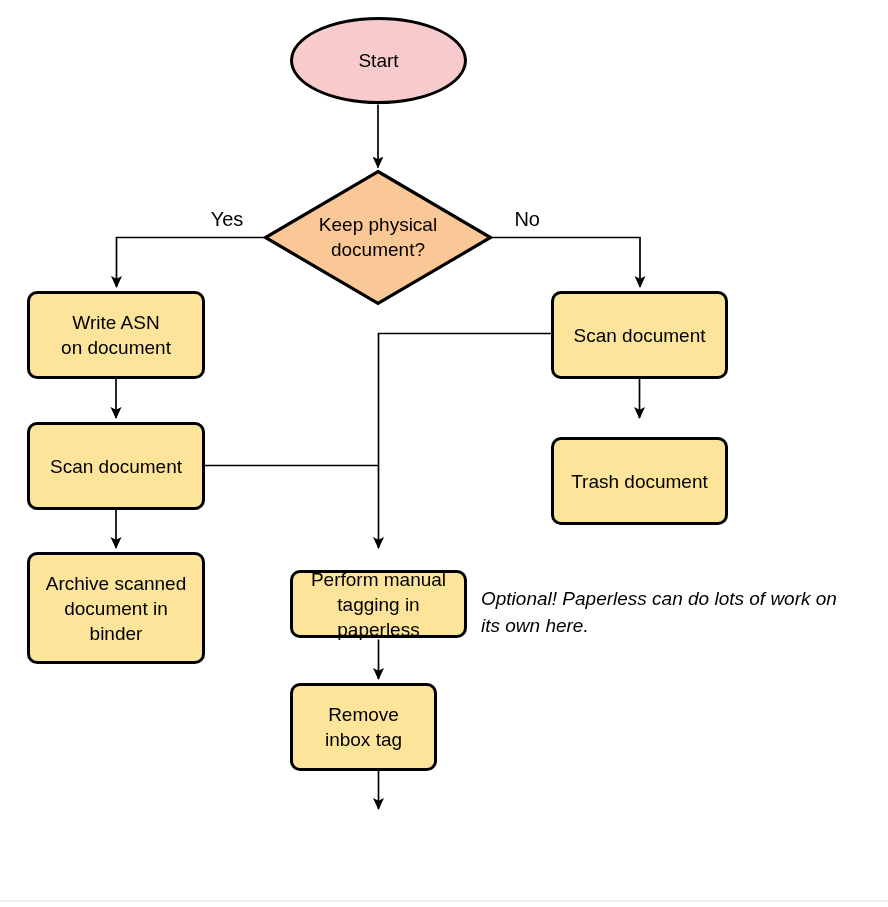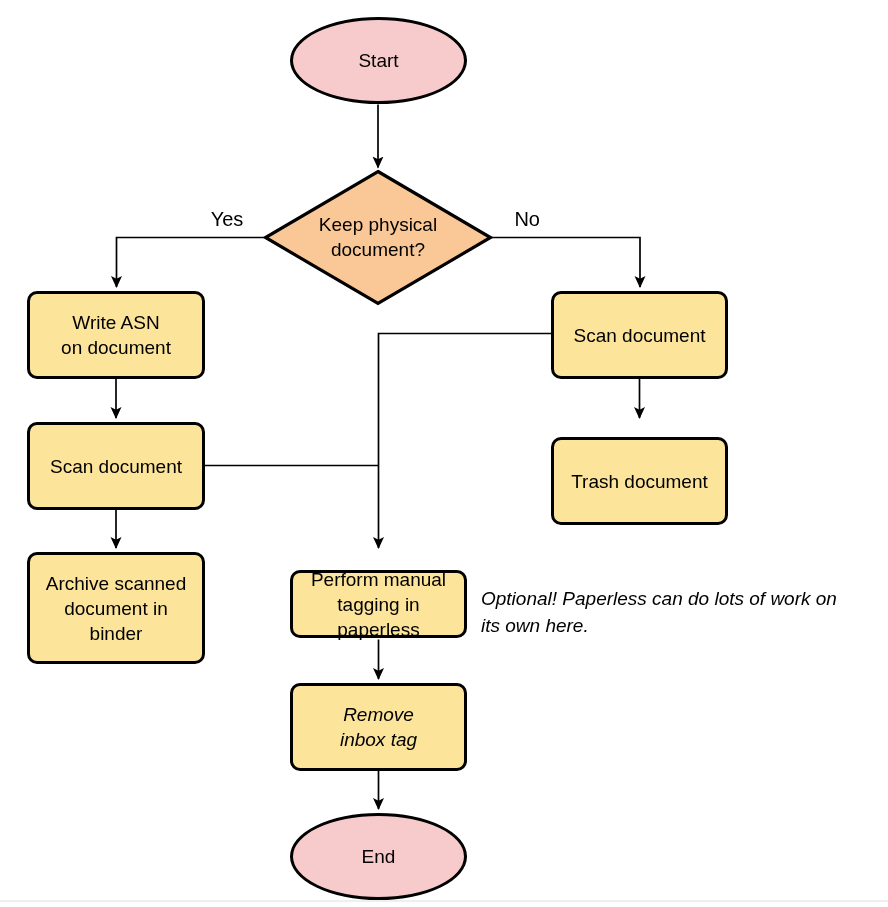--- a/index.html
+++ b/index.html
@@ -34,21 +34,21 @@
   }
 
   
   #n-start   { left:290px; top:17px;  width:177px; height:87px; }
   #n-write   { left:27px;  top:291px; width:178px; height:88px; }
   #n-scan-l  { left:27px;  top:422px; width:178px; height:88px; }
   #n-archive { left:27px;  top:552px; width:178px; height:112px; }
   #n-scan-r  { left:551px; top:291px; width:177px; height:88px; }
   #n-trash   { left:551px; top:437px; width:177px; height:88px; }
   #n-tag     { left:290px; top:552px; width:177px; height:68px;margin-top:18px; }
-  #n-remove  { left:290px; top:683px; width:177px; height:88px;font-style:italic; }
+  #n-remove  { left:290px; top:683px; width:147px; height:88px; }
   #n-end     { left:290px; top:813px; width:177px; height:87px; }
   #d-label   { left:283px; top:212px; width:190px; }
   #l-yes     { left:204px; top:209px; width:46px; }
   #l-no      { left:500px; top:209px; width:40px;text-align:right; }
   #note      { left:481px; top:585px; width:410px; }
 </style>
 </head>
 <body>
 
 <div id="canvas">
@@ -95,16 +95,15 @@
   <div id="n-tag" class="node process">Perform manual
 tagging in
 paperless</div>
 
   <div id="note" class="note">Optional! Paperless can do lots of work on
 its own here.</div>
 
   <div id="n-remove" class="node process">Remove
 inbox tag</div>
 
-  <div id="n-end" class="node terminator">End</div>
 
   <div class="bottom-divider"></div>
 </div>
 
 </body></html>

